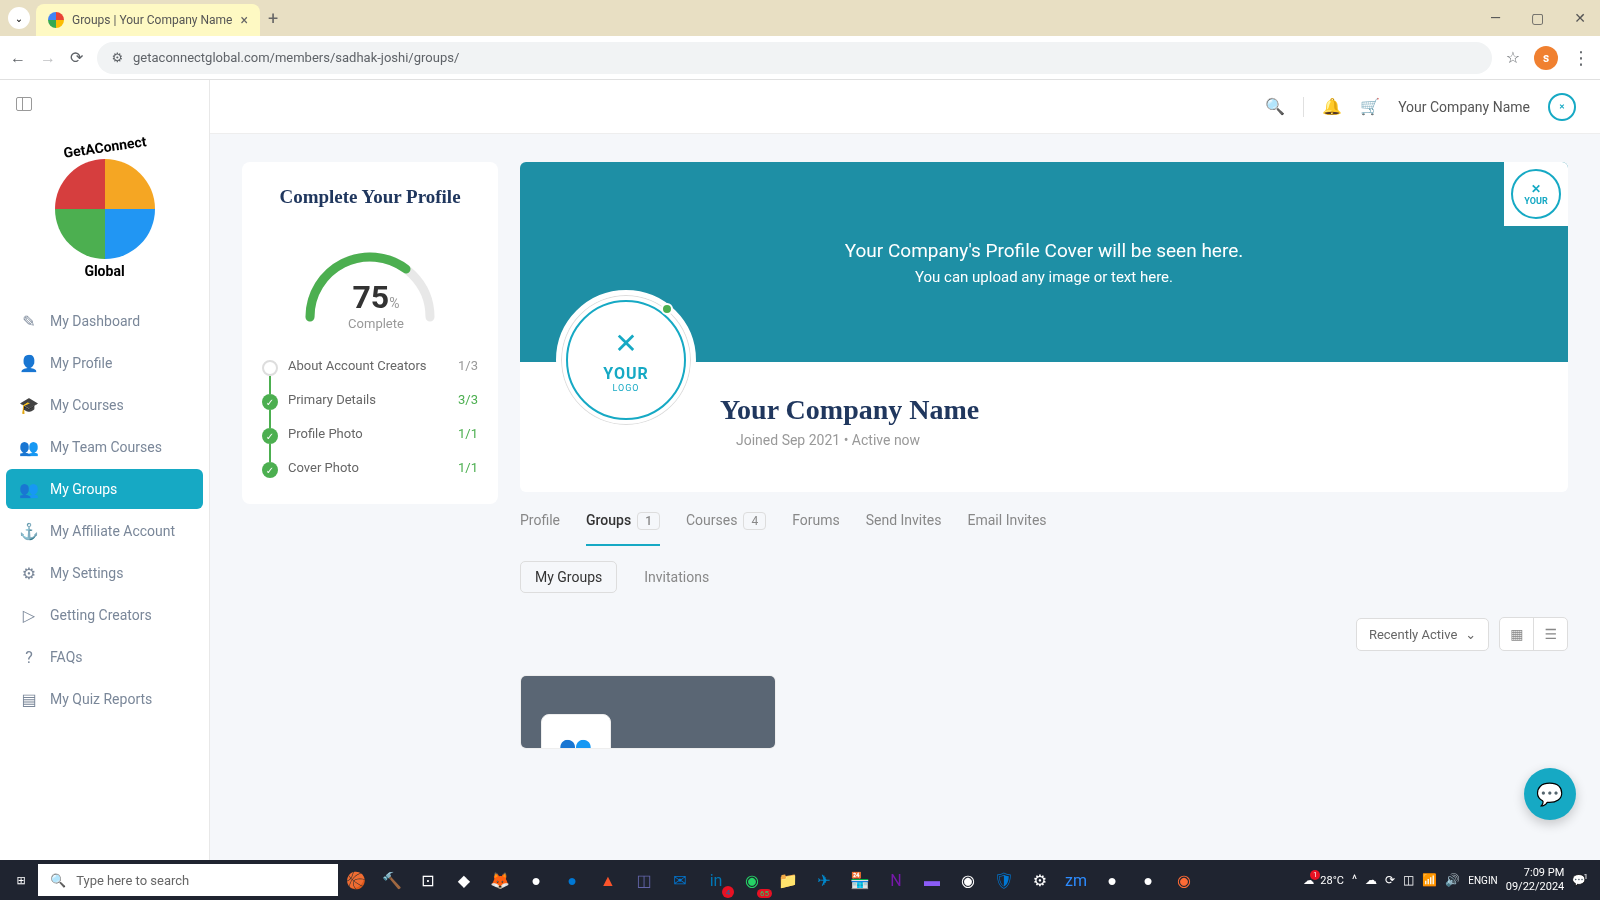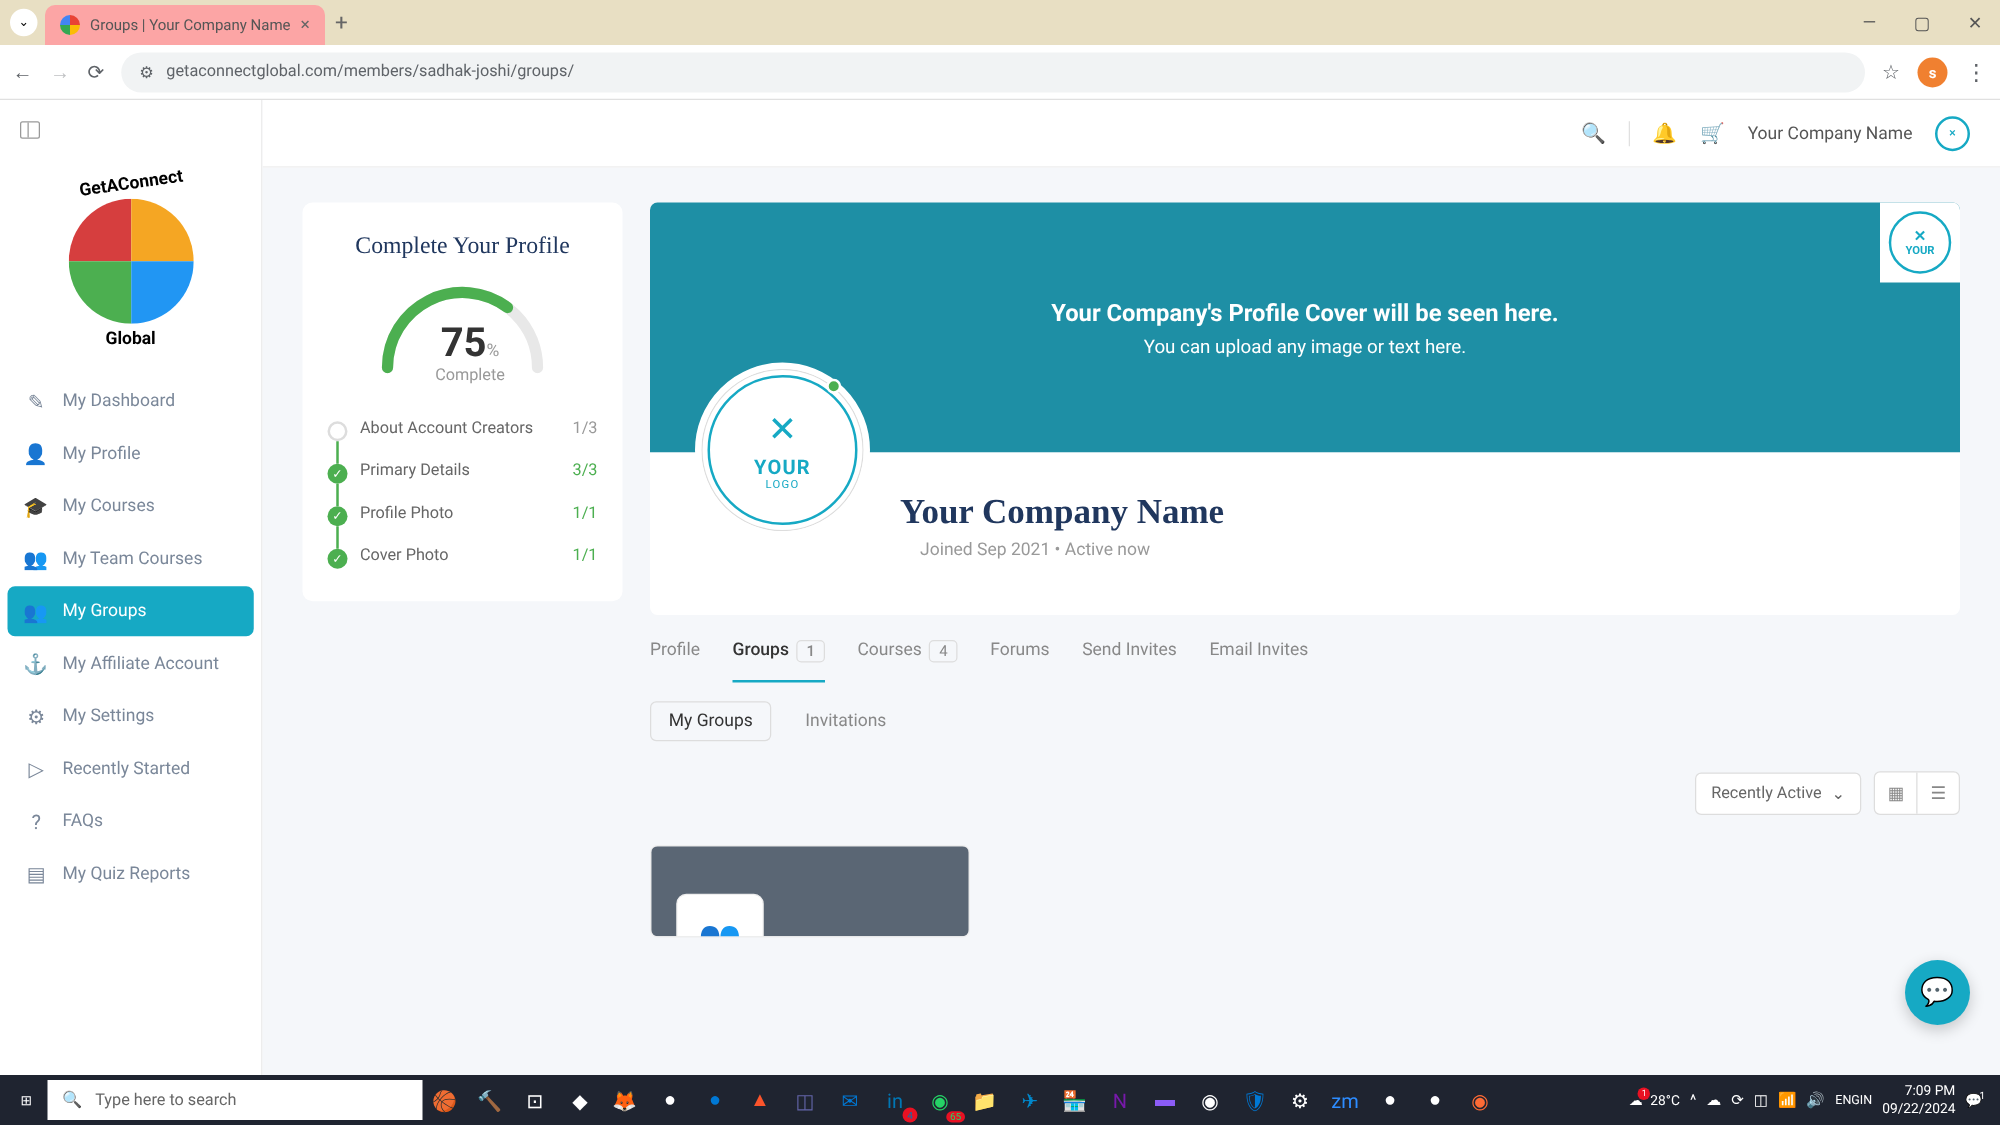--- a/index.html
+++ b/index.html
@@ -2,21 +2,21 @@
 <html><head>
   <meta charset="utf-8">
   <style>
     * { box-sizing: border-box; margin: 0; padding: 0; }
     body { font-family: -apple-system, BlinkMacSystemFont, 'Segoe UI', Roboto, sans-serif; background: #f5f5f5; overflow: hidden; }
     
     
     .browser-window { width: 1600px; height: 900px; display: flex; flex-direction: column; background: #fff; }
     .title-bar { height: 36px; background: #e8dfc3; display: flex; align-items: center; padding: 0 8px; }
     .tab-dropdown { width: 22px; height: 22px; border-radius: 50%; background: #fff; display: flex; align-items: center; justify-content: center; margin-right: 6px; font-size: 10px; }
-    .tab { background: #fca5a5; border-radius: 8px 8px 0 0; padding: 6px 12px; display: flex; align-items: center; gap: 8px; height: 32px; margin-top: 4px; max-width: 240px; }
+    .tab { background: #fef9c3; border-radius: 8px 8px 0 0; padding: 6px 12px; display: flex; align-items: center; gap: 8px; height: 32px; margin-top: 4px; max-width: 240px; }
     .tab-favicon { width: 16px; height: 16px; border-radius: 50%; background: conic-gradient(#e94335 0 90deg, #fbbc04 90deg 180deg, #34a853 180deg 270deg, #4285f4 270deg); }
     .tab-title { font-size: 12px; color: #555; white-space: nowrap; overflow: hidden; text-overflow: ellipsis; flex: 1; }
     .tab-close { font-size: 14px; color: #666; cursor: pointer; }
     .new-tab { margin-left: 8px; font-size: 18px; color: #666; cursor: pointer; }
     .window-controls { margin-left: auto; display: flex; gap: 18px; font-size: 14px; color: #555; }
     .window-controls span { cursor: pointer; padding: 2px 6px; }
     
     .address-bar { height: 44px; background: #fff; display: flex; align-items: center; padding: 0 10px; gap: 14px; border-bottom: 1px solid #e0e0e0; }
     .nav-btn { font-size: 16px; color: #5f6368; cursor: pointer; }
     .url-bar { flex: 1; background: #f1f3f4; border-radius: 20px; height: 32px; display: flex; align-items: center; padding: 0 14px; gap: 10px; font-size: 13px; color: #5f6368; }
@@ -57,21 +57,21 @@
     .topbar-icon { width: 20px; height: 20px; color: #999; cursor: pointer; display: flex; align-items: center; justify-content: center; }
     .topbar-divider { width: 1px; height: 20px; background: #e0e0e0; }
     .topbar-name { color: #555; font-size: 14px; }
     .topbar-avatar { width: 28px; height: 28px; border-radius: 50%; border: 2px solid #16a9c4; display: flex; align-items: center; justify-content: center; font-size: 8px; color: #16a9c4; font-weight: bold; position: relative; }
     
     
     .content { padding: 28px 32px; display: flex; gap: 22px; }
     
     
     .completion-card { width: 256px; background: #fff; border-radius: 8px; padding: 24px 20px 18px; height: fit-content; }
-    .completion-title { font-family: Georgia, serif; font-size: 19px; font-weight: normal; color: #20375e; margin-bottom: 11px; text-align: center; }
+    .completion-title { font-family: Georgia, serif; font-size: 19px; font-weight: bold; color: #20375e; margin-bottom: 34px; text-align: center; }
     .gauge { position: relative; width: 160px; height: 90px; margin: 0 auto 18px; }
     .gauge-arc { width: 160px; height: 80px; }
     .gauge-value { position: absolute; top: 36px; left: 12px; right: 0; text-align: center; }
     .gauge-num { font-size: 32px; font-weight: bold; color: #333; }
     .gauge-pct { font-size: 14px; color: #999; }
     .gauge-label { font-size: 13px; color: #999; display: block; margin-top: 0; }
     
     .checklist { list-style: none; }
     .checklist-item { display: flex; align-items: flex-start; gap: 10px; padding: 8px 0; position: relative; }
     .check-dot { width: 16px; height: 16px; border-radius: 50%; flex-shrink: 0; margin-top: 2px; }
@@ -81,21 +81,21 @@
     .check-label { flex: 1; font-size: 13px; color: #666; }
     .check-count { font-size: 13px; }
     .check-count.done { color: #4caf50; }
     .check-count.pending { color: #999; }
     
     
     .profile-main { flex: 1; }
     .cover { background: #1e8fa5; border-radius: 6px 6px 0 0; height: 200px; position: relative; display: flex; flex-direction: column; align-items: center; justify-content: center; color: #fff; }
     .cover-badge { position: absolute; top: 0; right: 0; width: 64px; height: 64px; background: #fff; border-radius: 0 6px 0 0; display: flex; align-items: center; justify-content: center; }
     .cover-logo { width: 50px; height: 50px; border-radius: 50%; border: 2px solid #16a9c4; display: flex; flex-direction: column; align-items: center; justify-content: center; font-size: 9px; color: #16a9c4; font-weight: bold; }
-    .cover-title { font-size: 19px; font-weight: bold; margin-bottom: 6px; }
+    .cover-title { font-size: 19px; font-weight: normal; margin-bottom: 6px; }
     .cover-subtitle { font-size: 15px; }
     
     .profile-info { background: #fff; border-radius: 0 0 6px 6px; padding: 0 32px 28px 200px; position: relative; min-height: 130px; }
     .avatar-large { position: absolute; left: 36px; top: -72px; width: 140px; height: 140px; border-radius: 50%; background: #fff; border: 5px solid #fff; box-shadow: 0 0 0 1px #ddd inset; display: flex; align-items: center; justify-content: center; }
     .avatar-inner { width: 120px; height: 120px; border-radius: 50%; border: 2px solid #16a9c4; display: flex; flex-direction: column; align-items: center; justify-content: center; color: #16a9c4; }
     .avatar-icon { font-size: 28px; margin-bottom: 4px; }
     .avatar-your { font-size: 16px; font-weight: bold; letter-spacing: 1px; }
     .avatar-logo-text { font-size: 9px; letter-spacing: 1px; }
     .online-dot { position: absolute; top: 8px; right: 18px; width: 12px; height: 12px; background: #4caf50; border: 2px solid #fff; border-radius: 50%; }
     .profile-name { font-family: Georgia, serif; font-size: 28px; font-weight: bold; color: #20375e; padding-top: 32px; }
@@ -214,21 +214,21 @@
         <li class="nav-item">
             <span class="nav-icon">⚓</span>
             <span>My Affiliate Account</span>
           </li>
         <li class="nav-item">
             <span class="nav-icon">⚙</span>
             <span>My Settings</span>
           </li>
         <li class="nav-item">
             <span class="nav-icon">▷</span>
-            <span>Recently Started</span>
+            <span>Getting Creators</span>
           </li>
         <li class="nav-item">
             <span class="nav-icon">?</span>
             <span>FAQs</span>
           </li>
         <li class="nav-item">
             <span class="nav-icon">▤</span>
             <span>My Quiz Reports</span>
           </li>
       </ul>

